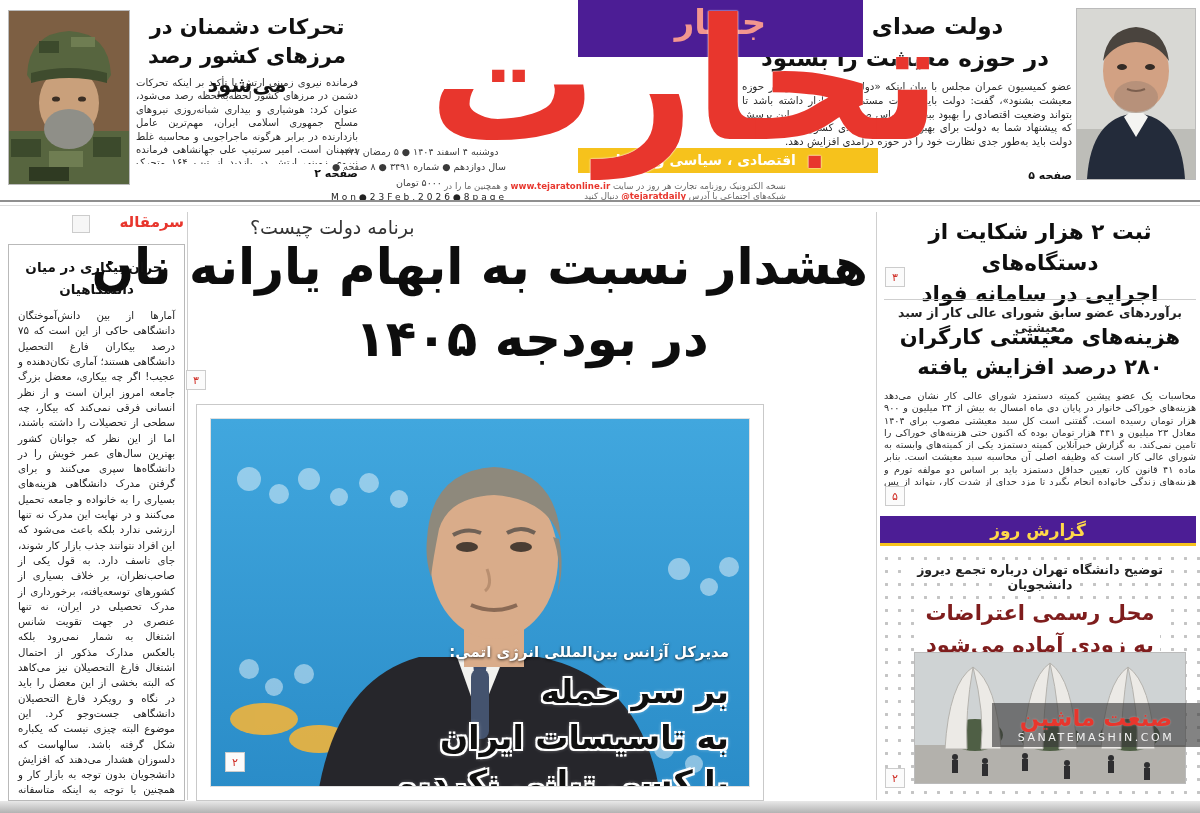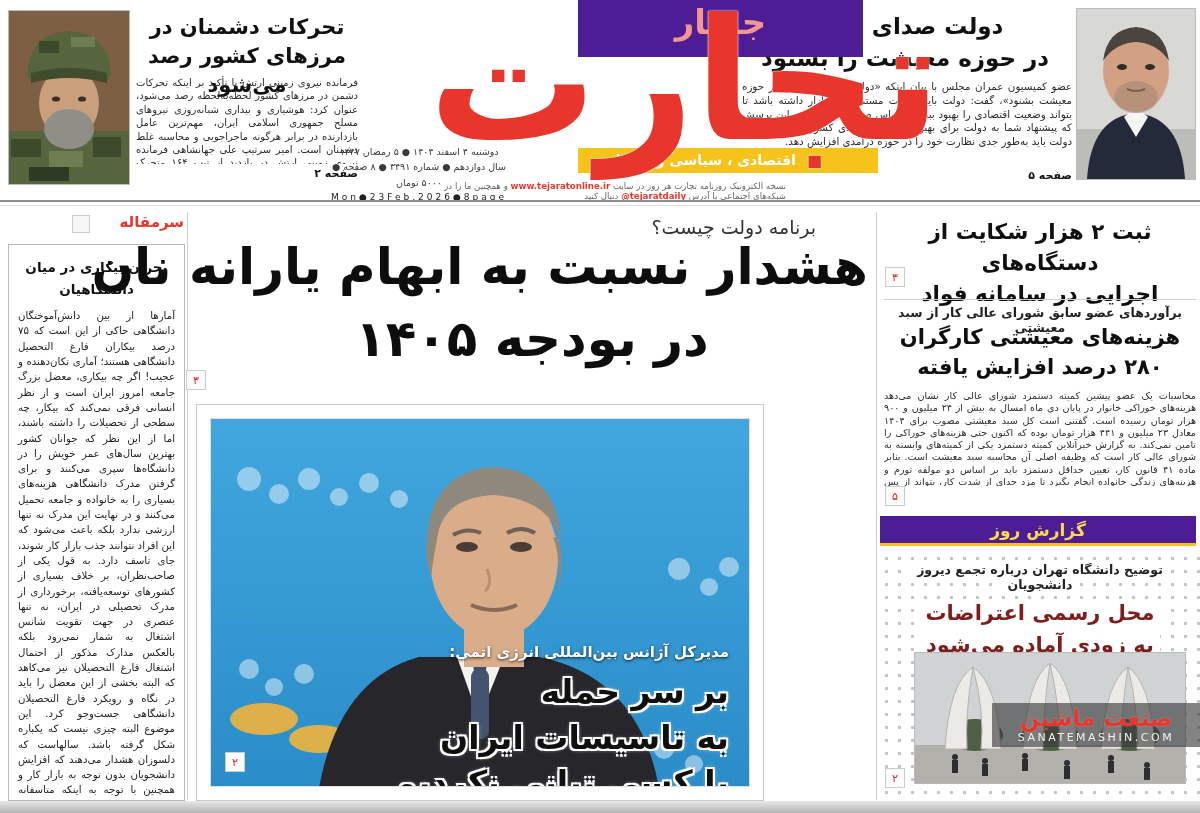--- a/index.html
+++ b/index.html
@@ -27,21 +27,21 @@
   .hr-main2{left:0;top:205px;width:1200px;height:0;border-top:1px solid #dcdcdc;z-index:4;}
   .vline{width:0;border-left:1px solid #cfcfcf;z-index:1;}
 
   
   .photo-frame{border:1px solid #bbb;background:#fff;overflow:hidden;}
   .t-title{font-weight:bold;color:#111;text-align:center;line-height:1.38;}
   .t-body{font-size:10px;color:#2b2b2b;text-align:justify;line-height:1.34;overflow:hidden;}
   .t-page{font-weight:bold;font-size:11px;color:#111;text-align:right;}
 
   
-  .lead-kicker{left:250px;top:216px;width:566px;text-align:right;font-size:19px;color:#333;}
+  .lead-kicker{left:250px;top:216px;width:566px;text-align:left;font-size:19px;color:#333;}
   .lead-h{left:196px;top:238px;width:672px;text-align:center;font-weight:bold;color:#0d0d0d;
           font-size:50px;white-space:nowrap;}
   .lead-h2{top:310px;}
   .badge{width:20px;height:20px;border:1px solid #ccc;background:#fbfbfb;color:#cf2b23;
          font-size:11px;display:flex;align-items:center;justify-content:center;z-index:5;}
 
   
   .gframe{left:196px;top:404px;width:568px;height:397px;border:1px solid #c9c9c9;background:#fff;padding:13px;z-index:2;}
   .gframe .inner{width:100%;height:100%;border:1px solid #e0e0e0;position:relative;overflow:hidden;}
   .gcap{position:absolute;right:20px;top:224px;text-align:right;z-index:3;}

